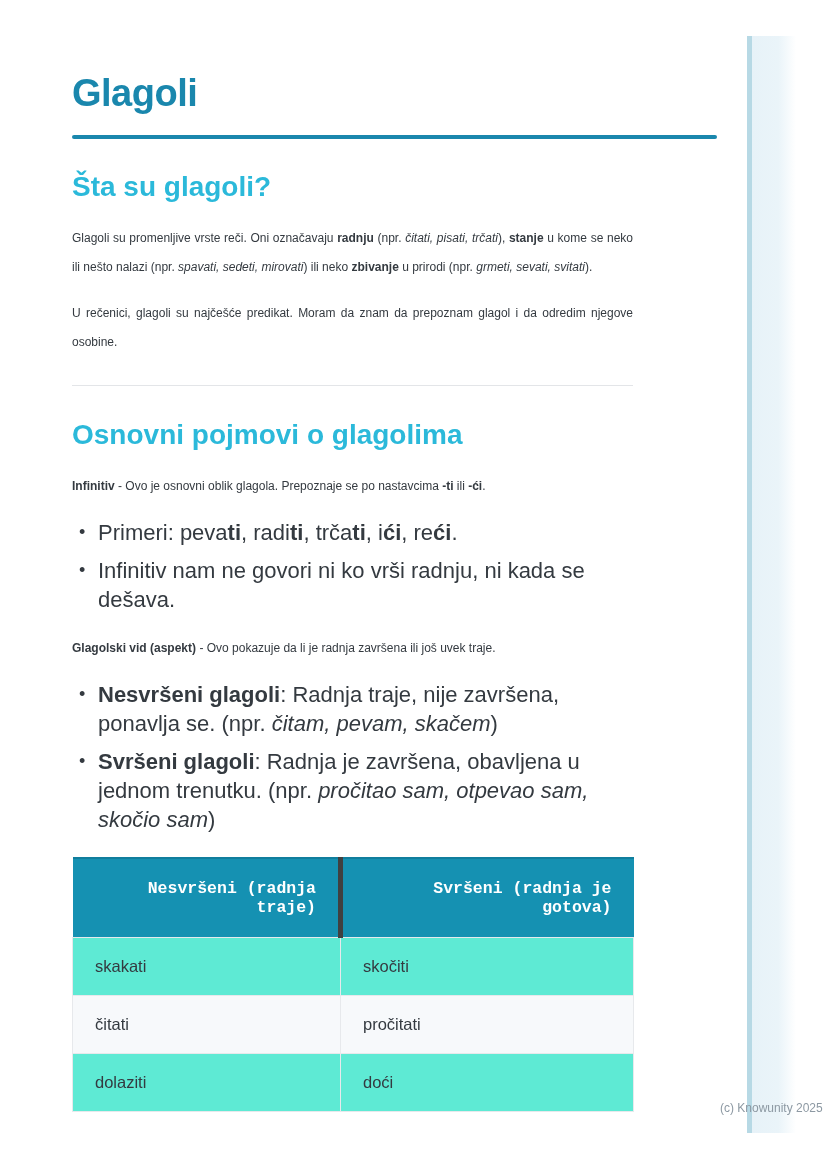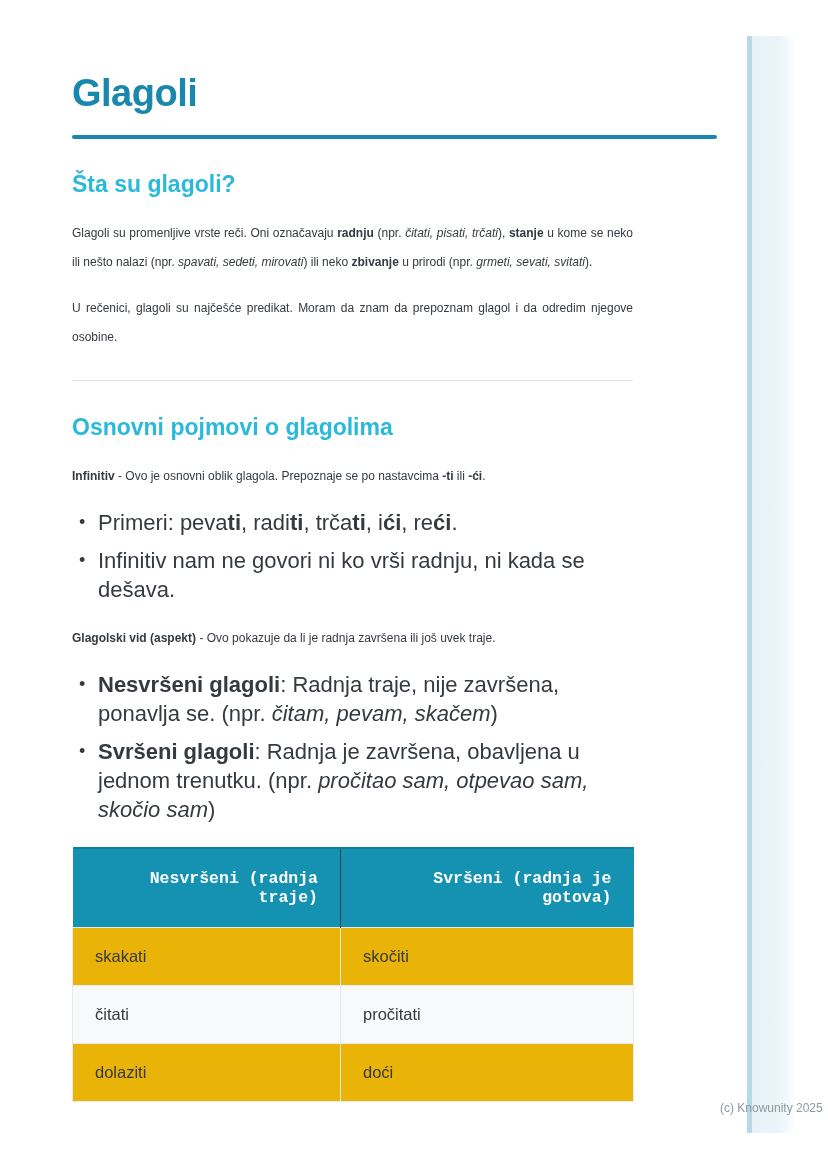--- a/index.html
+++ b/index.html
@@ -32,21 +32,21 @@
     letter-spacing: -0.5px;
     margin: 72px 0 20px 0;
   }
   .title-rule {
     width: 645px; height: 4px;
     background: var(--accent, #1a87ad);
     border-radius: 2px;
     margin: 0 0 32px 0;
   }
   h2 {
-    font-size: 23px;
+    font-size: 28px;
     font-weight: 700;
     color: var(--heading, #2bb9da);
     margin: 0 0 21px 0;
   }
   p {
     font-size: 12px;
     line-height: 29px;
     text-align: justify;
     margin: 0 0 17px 0;
   }
@@ -82,25 +82,25 @@
   col.c2 { width: 293px; }
   th {
     background: var(--th-bg, #1591b2);
     color: #ffffff;
     text-align: right;
     font-weight: 700;
     padding: 20px 22px;
     border-top: 2px solid #107e9d;
     font-family: Liberation Mono, monospace;
   }
-  th + th { border-left: 1px solid #404040; }
+  th + th { border-left: 5px solid #404040; }
   td {
     padding: 19px 22px;
     border: 1px solid #e7e9ec;
-    background: #eab308;
+    background: #5eead4;
   }
   tbody tr:nth-child(even) td { background: #f7f9fb; }
   .footer {
     position: absolute;
     left: 720px; top: 1101px;
     font-size: 12px;
     color: var(--footer-text, #8d99a3);
     z-index: 3;
     white-space: nowrap;
   }

